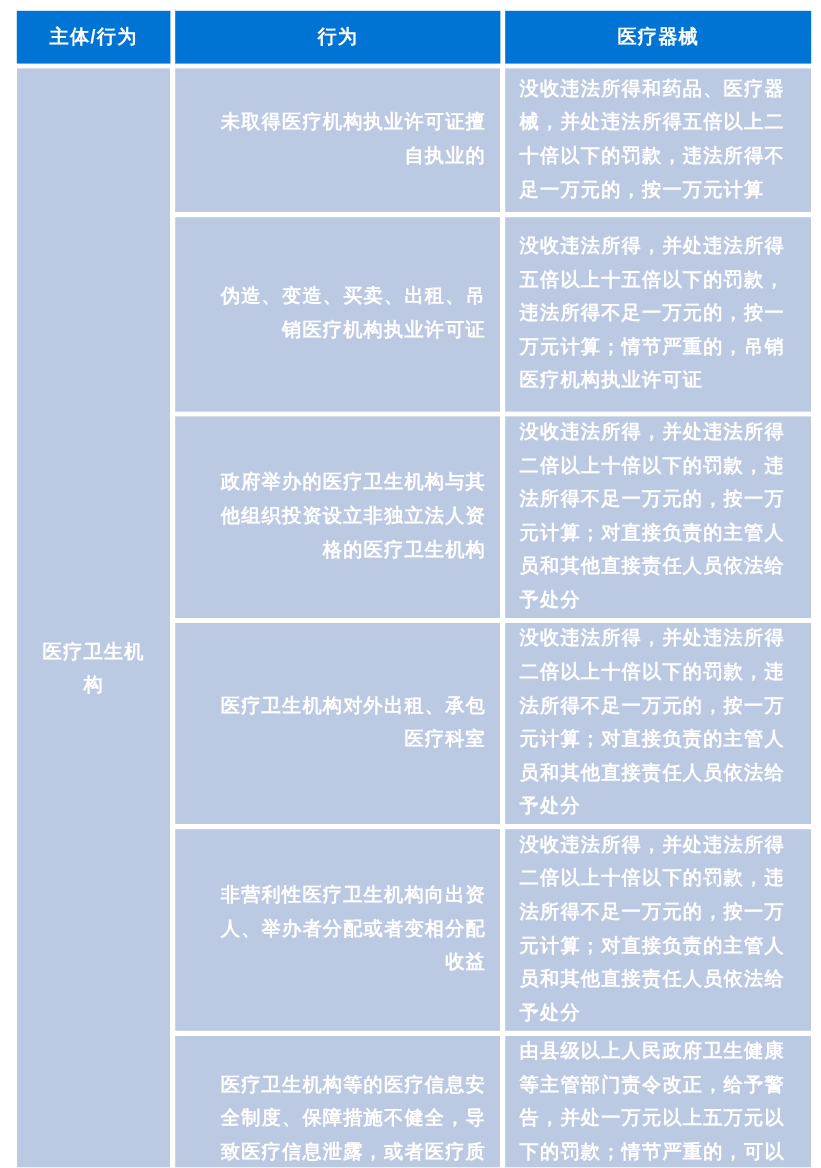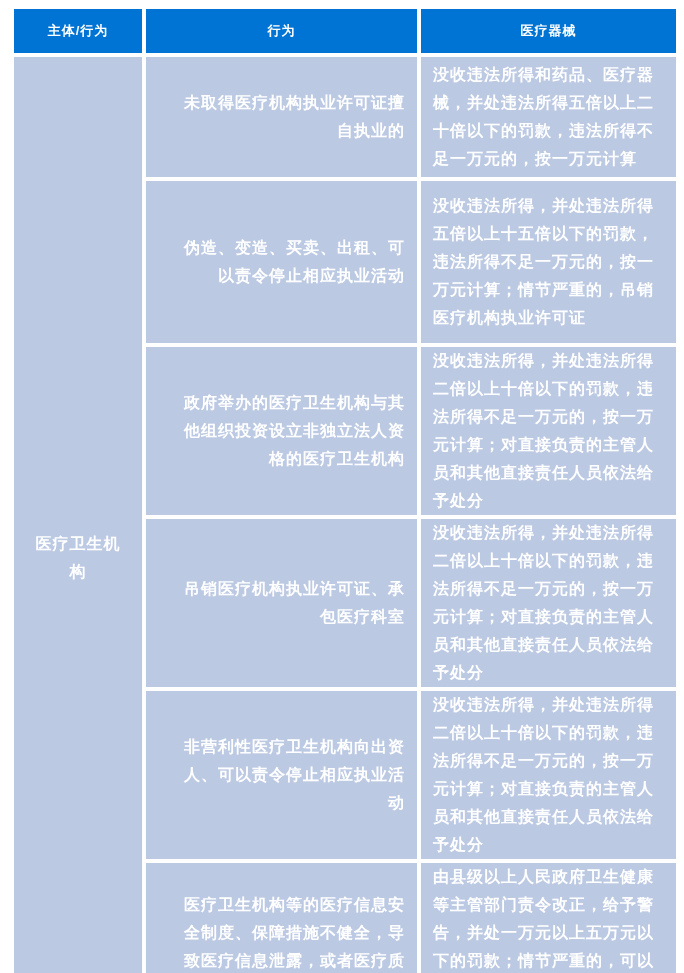--- a/index.html
+++ b/index.html
@@ -21,21 +21,21 @@
     border-collapse: collapse;
     table-layout: fixed;
   }
   col.c1 { width: 132px; }
   col.c2 { width: 275px; }
   col.c3 { width: 259px; }
 
   .penalty-table th {
     background: var(--header-bg, #0074d4);
     color: var(--text-color, #ffffff);
-    font-size: 13px;
+    font-size: 16px;
     font-weight: bold;
     letter-spacing: 1px;
     text-align: center;
     vertical-align: middle;
     border: 4px solid var(--border-color, #ffffff);
   }
   tr.header-row { height: 48px; }
 
   .penalty-table td {
     background: var(--cell-bg, #bcc9e3);
@@ -84,33 +84,33 @@
         <th>医疗器械</th>
       </tr>
     </thead>
     <tbody>
       <tr class="r1">
         <td class="subject-cell" rowspan="6">医疗卫生机构</td>
         <td class="behavior-cell">未取得医疗机构执业许可证擅自执业的</td>
         <td class="consequence-cell">没收违法所得和药品、医疗器械，并处违法所得五倍以上二十倍以下的罚款，违法所得不足一万元的，按一万元计算</td>
       </tr>
       <tr class="r2">
-        <td class="behavior-cell">伪造、变造、买卖、出租、可以责令停止相应执业活动</td>
+        <td class="behavior-cell">伪造、变造、买卖、出租、吊销医疗机构执业许可证</td>
         <td class="consequence-cell">没收违法所得，并处违法所得五倍以上十五倍以下的罚款，违法所得不足一万元的，按一万元计算；情节严重的，吊销医疗机构执业许可证</td>
       </tr>
       <tr class="r3">
         <td class="behavior-cell">政府举办的医疗卫生机构与其他组织投资设立非独立法人资格的医疗卫生机构</td>
         <td class="consequence-cell">没收违法所得，并处违法所得二倍以上十倍以下的罚款，违法所得不足一万元的，按一万元计算；对直接负责的主管人员和其他直接责任人员依法给予处分</td>
       </tr>
       <tr class="r4">
-        <td class="behavior-cell">吊销医疗机构执业许可证、承包医疗科室</td>
+        <td class="behavior-cell">医疗卫生机构对外出租、承包医疗科室</td>
         <td class="consequence-cell">没收违法所得，并处违法所得二倍以上十倍以下的罚款，违法所得不足一万元的，按一万元计算；对直接负责的主管人员和其他直接责任人员依法给予处分</td>
       </tr>
       <tr class="r5">
-        <td class="behavior-cell">非营利性医疗卫生机构向出资人、可以责令停止相应执业活动</td>
+        <td class="behavior-cell">非营利性医疗卫生机构向出资人、举办者分配或者变相分配收益</td>
         <td class="consequence-cell">没收违法所得，并处违法所得二倍以上十倍以下的罚款，违法所得不足一万元的，按一万元计算；对直接负责的主管人员和其他直接责任人员依法给予处分</td>
       </tr>
       <tr class="r6">
         <td class="behavior-cell">医疗卫生机构等的医疗信息安全制度、保障措施不健全，导致医疗信息泄露，或者医疗质量管理和医疗技术管理制度、安全措施不健全的</td>
         <td class="consequence-cell">由县级以上人民政府卫生健康等主管部门责令改正，给予警告，并处一万元以上五万元以下的罚款；情节严重的，可以责令停止相应执业活动，对直接负责的主管人员和其他直接责任人员依法追究法律责任</td>
       </tr>
     </tbody>
   </table>
 </div>
 

